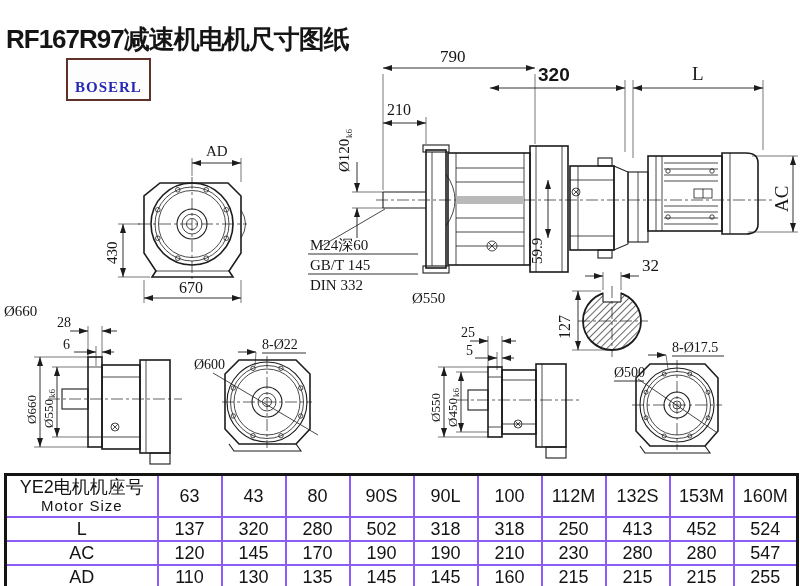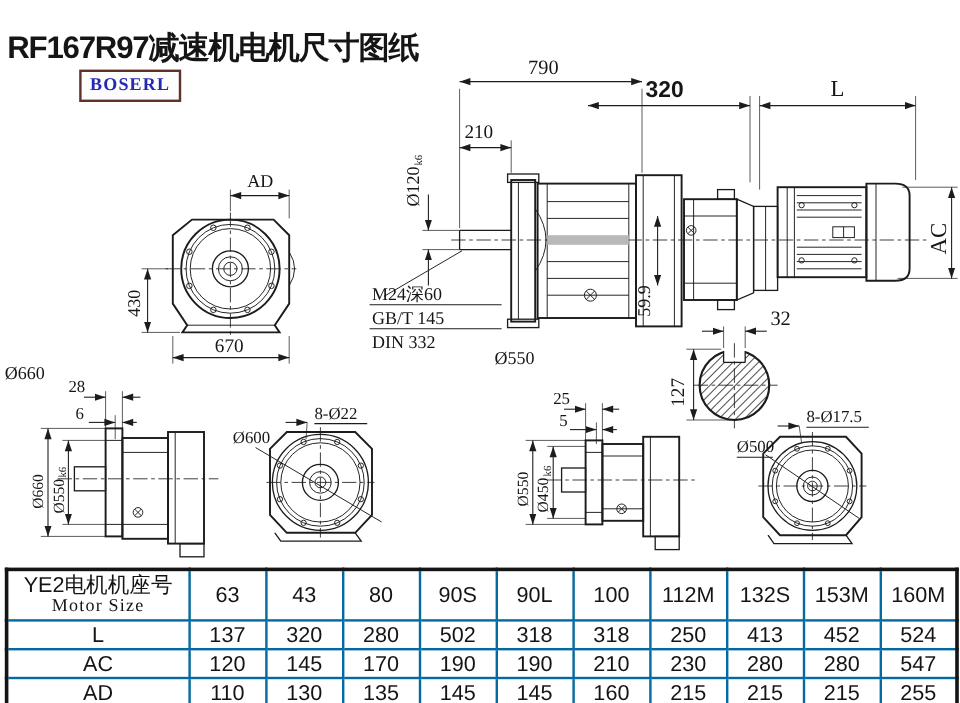--- a/index.html
+++ b/index.html
@@ -1,43 +1,43 @@
 <!DOCTYPE html>
 <html><head>
 <meta charset="utf-8">
 <style>
   html,body{margin:0;padding:0;background:#888;}
   .sheet{position:relative;width:800px;height:586px;background:#ffffff;overflow:hidden;
          font-family:"Liberation Sans",sans-serif;color:#151515;}
   .title{position:absolute;left:6px;top:22px;font-size:26px;font-weight:bold;
          letter-spacing:-1px;color:#151515;white-space:nowrap;}
   .logo{position:absolute;left:66px;top:58px;border:2px solid #5f3129;background:#fdfdfd;
-        padding:2px 7px 3px 7px;}
+        padding:18px 7px 3px 7px;}
   .logo span{font-family:"Liberation Serif",serif;font-weight:bold;font-size:15px;
         letter-spacing:1px;color:#2727b5;}
   svg{position:absolute;left:0;top:0;}
   
   .o{stroke:#1c1c1c;stroke-width:1.6;fill:none;stroke-linejoin:miter;}
   .m{stroke:#1c1c1c;stroke-width:1.1;fill:none;}
   .t{stroke:#1c1c1c;stroke-width:.8;fill:none;}
   .e{stroke:#1c1c1c;stroke-width:.6;fill:none;}
   .d{stroke:#1c1c1c;stroke-width:.9;fill:none;}
   .cl{stroke:#1c1c1c;stroke-width:.7;fill:none;stroke-dasharray:12 3 3 3;}
   text.dim{font-family:"Liberation Serif",serif;font-size:15px;fill:#161616;}
   text.s13{font-size:13px;} text.s14{font-size:14px;} text.s16{font-size:16px;}
   text.s17{font-size:17px;} text.s19{font-size:19px;} text.sub{font-size:9px;}
   text.bold-sans{font-family:"Liberation Sans",sans-serif;font-weight:bold;font-size:19px;}
   
   .spec{position:absolute;left:4px;top:473px;border-collapse:collapse;table-layout:fixed;
         width:793px;height:112px;background:#fff;}
-  .spec td{border:2px solid #0369a1;text-align:center;vertical-align:middle;padding:0;
+  .spec td{border:2px solid #8b5cf6;text-align:center;vertical-align:middle;padding:0;
         font-size:18px;color:#141414;overflow:hidden;}
   .spec{border:3px solid #141414;}
   .hdr-cn{font-size:18px;line-height:19px;}
-  .hdr-en{font-family:Liberation Serif, serif;font-size:15px;line-height:17px;letter-spacing:1px;}
+  .hdr-en{font-family:Liberation Sans, sans-serif;font-size:15px;line-height:17px;letter-spacing:1px;}
   .hrow td{height:40px;}
   .drow td{height:22px;}
 </style>
 </head>
 <body>
 
 <div class="sheet">
 
   <svg width="800" height="473" viewBox="0 0 800 473">
     <defs>

